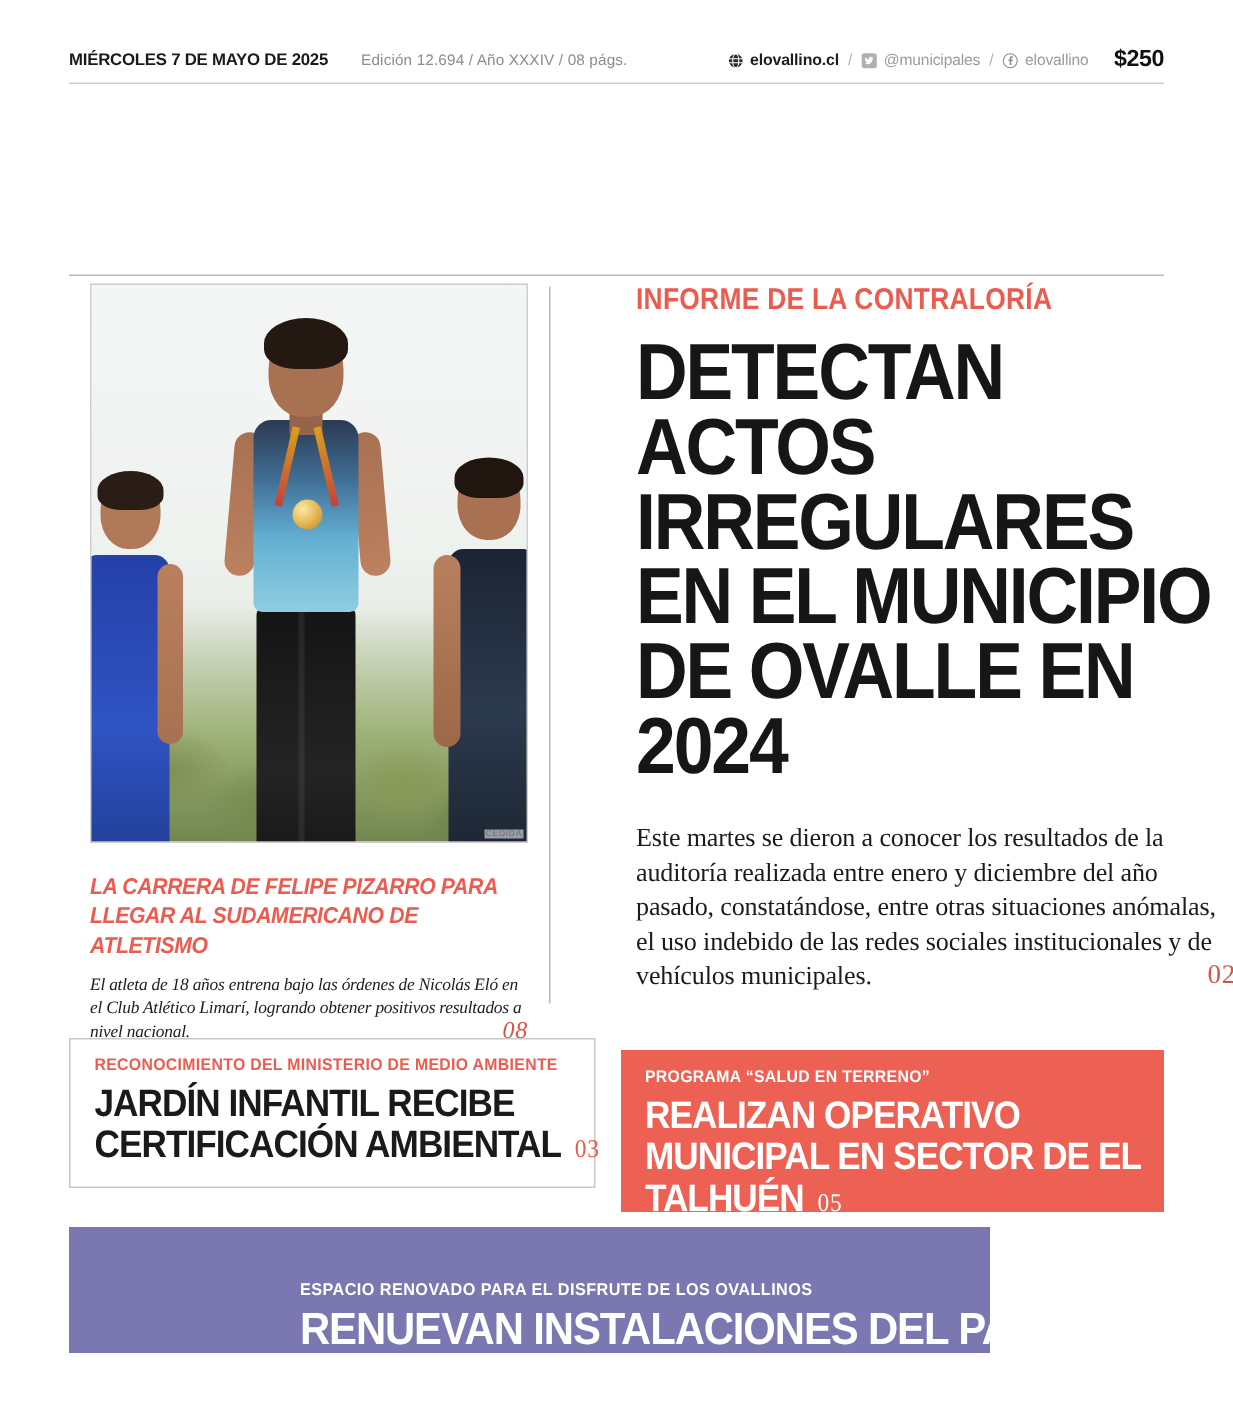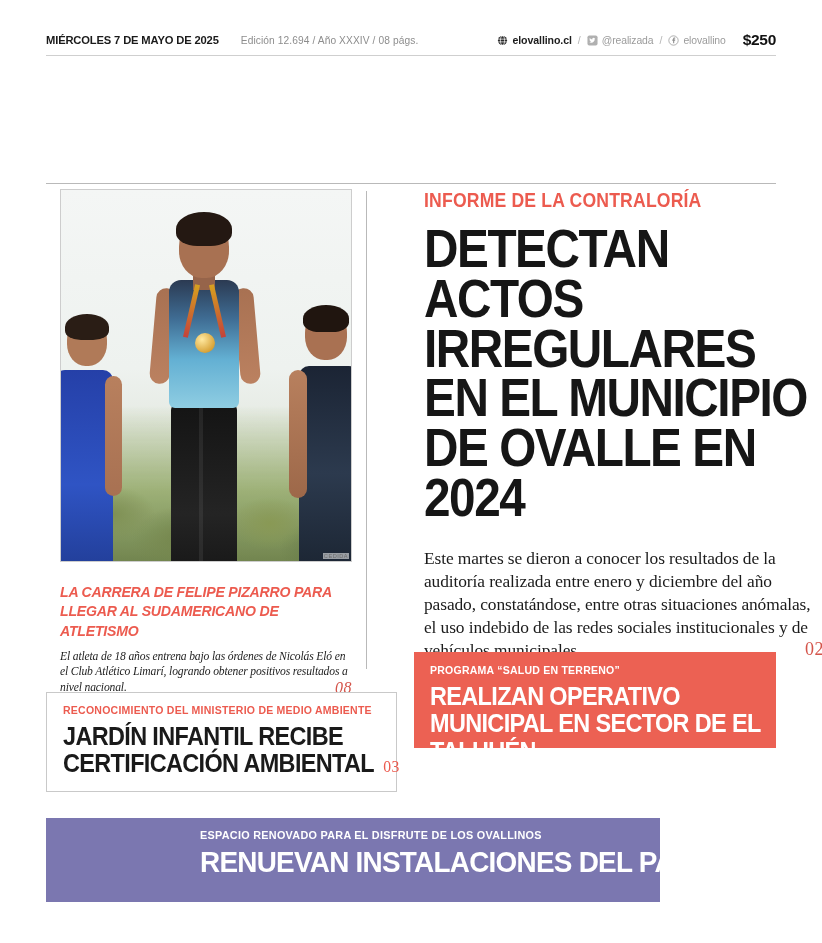--- a/index.html
+++ b/index.html
@@ -371,23 +371,23 @@
     top: 692px;
     width: 351px;
     height: 100px;
     border: 1px solid #c9c9c9;
     background: #ffffff;
     padding: 11px 14px 0 16px;
   }
   .box-right {
     position: absolute;
     left: 414px;
-    top: 652px;
+    top: 700px;
     width: 362px;
-    height: 96px;
+    height: 108px;
     background: #ec6153;
     padding: 12px 14px 0 16px;
   }
   .box-kicker {
     font-family: "Liberation Sans", sans-serif;
     font-weight: bold;
     font-size: 11.2px;
     letter-spacing: 0.25px;
     transform: scaleX(0.94);
     transform-origin: left top;
@@ -422,21 +422,21 @@
 
   
   .banner {
     position: absolute;
     left: 46px;
     top: 818px;
     width: 614px;
     height: 84px;
     background: #7b77b0;
     display: flex;
-    align-items: flex-start;
+    align-items: flex-end;
     overflow: hidden;
   }
   .banner-photo {
     position: relative;
     width: 136px;
     flex: 0 0 136px;
     overflow: hidden;
     background: #b7ad8f;
   }
   .bp-sky {
@@ -522,21 +522,21 @@
         <span class="social-label-strong">elovallino.cl</span>
       </span>
       <span class="social-sep">/</span>
       <span class="social-group">
         <span class="ic">
           <svg width="11" height="11" viewBox="0 0 24 24" aria-hidden="true">
             <rect x="1" y="1" width="22" height="22" rx="4" fill="#b0b0b0"></rect>
             <path d="M18.2 7.6c-.5.22-1 .37-1.55.44.56-.33.98-.86 1.18-1.5-.52.31-1.1.53-1.71.65a2.7 2.7 0 0 0-4.6 2.46A7.65 7.65 0 0 1 5.97 6.8a2.7 2.7 0 0 0 .83 3.6c-.44-.02-.86-.14-1.22-.34v.04c0 1.3.93 2.39 2.16 2.64-.4.1-.83.12-1.22.05a2.7 2.7 0 0 0 2.52 1.87 5.42 5.42 0 0 1-4 1.12 7.64 7.64 0 0 0 4.13 1.21c4.96 0 7.67-4.1 7.67-7.66l-.01-.35c.53-.38.98-.85 1.34-1.38z" fill="#ffffff"></path>
           </svg>
         </span>
-        <span class="social-label">@realizada</span>
+        <span class="social-label">@municipales</span>
       </span>
       <span class="social-sep">/</span>
       <span class="social-group">
         <span class="ic">
           <svg width="11" height="11" viewBox="0 0 24 24" aria-hidden="true">
             <circle cx="12" cy="12" r="10.2" fill="none" stroke="#8d8d8d" stroke-width="1.5"></circle>
             <path d="M13.6 12.3h1.9l.3-2.3h-2.2V8.6c0-.66.2-1.1 1.14-1.1h1.2V5.4a16 16 0 0 0-1.77-.09c-1.75 0-2.95 1.07-2.95 3.04V10H9.3v2.3h1.92v5.9h2.38z" fill="#8d8d8d"></path>
           </svg>
         </span>
         <span class="social-label">elovallino</span>

